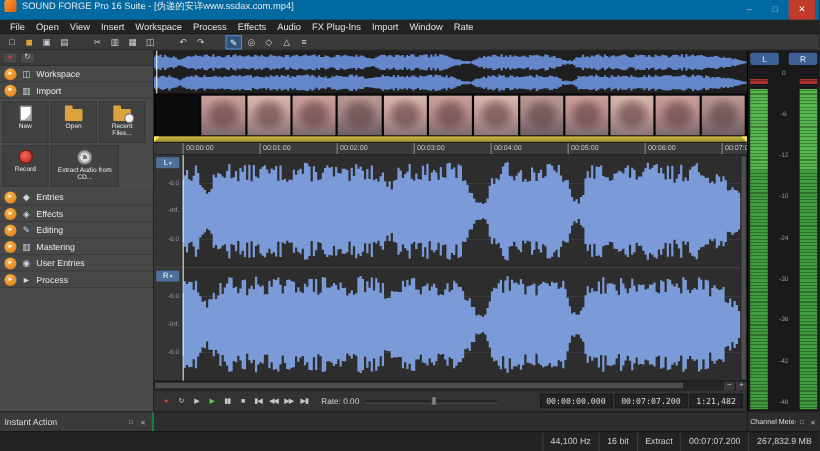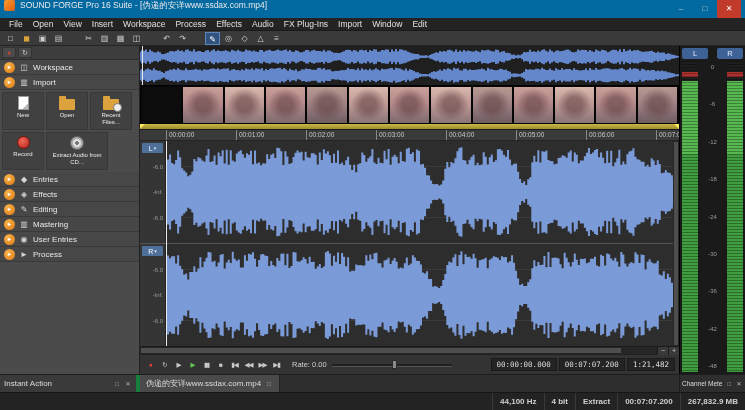--- a/index.html
+++ b/index.html
@@ -107,32 +107,32 @@
   .mbody { flex:1; display:flex; min-height:0; gap:1px;}
   .mbar { width:16px; height:100%;
     background:
       repeating-linear-gradient(to bottom, rgba(0,0,0,0.30) 0 1px, rgba(0,0,0,0) 1px 3px),
       linear-gradient(to bottom,#1e1e1e 0 3.5%,#b03030 3.5% 5%,#1e1e1e 5% 6.5%,#57b84f 6.5% 30%,#3f9c3f 30% 100%);}
   .mscale { flex:1; display:flex; flex-direction:column; justify-content:space-between; padding:3px 0; text-align:center;}
   .mscale span { font-size:6px; color:#9a9a9a; line-height:1;}
 
   
   .tabrow { height:18px; flex:none; background:#2e2e2e; display:flex; align-items:stretch; border-top:1px solid #1d1d1d;}
-  .ia { width:140px; flex:none; background:#3a3a3a; display:flex; align-items:center; gap:3px; padding:0 4px; font-size:8px; border-right:4px solid #15803d;}
+  .ia { width:140px; flex:none; background:#3a3a3a; display:flex; align-items:center; gap:3px; padding:0 4px; font-size:8px; border-right:2px solid #15803d;}
   .ia .lbl { flex:1; white-space:nowrap; overflow:hidden;}
   .mini { font-size:6px; color:#bbb; width:8px; text-align:center; flex:none;}
   .doctab { background:#4a4a4a; display:flex; align-items:center; gap:4px; padding:0 6px; font-size:8px; max-width:230px; white-space:nowrap; overflow:hidden; border-right:1px solid #222;}
   .flexfill { flex:1; }
   .cmtab { width:66px; flex:none; display:flex; align-items:center; gap:2px; padding:0 2px; font-size:6.5px; background:#2e2e2e; border-left:1px solid #1d1d1d;}
   .cmtab .lbl { flex:1; white-space:nowrap; overflow:hidden;}
 
   
   .statusbar { height:18px; flex:none; background:#232323; display:flex; align-items:stretch; border-top:1px solid #161616;}
   .sfill { flex:1; }
-  .sitems { display:flex;font-weight:bold; }
+  .sitems { display:flex; }
   .sitem { border-left:1px solid #3a3a3a; padding:0 7px; font-size:8px; color:#cfcfcf; line-height:17px; white-space:nowrap;}
 </style>
 </head>
 <body>
 
 <div class="app">
 
   <div class="titlebar">
     <span class="logo"></span>
     <span class="title">SOUND FORGE Pro 16 Suite - [伪递的安详www.ssdax.com.mp4]</span>
@@ -149,21 +149,21 @@
       <span class="menu-item">Open</span>
       <span class="menu-item">View</span>
       <span class="menu-item">Insert</span>
       <span class="menu-item">Workspace</span>
       <span class="menu-item">Process</span>
       <span class="menu-item">Effects</span>
       <span class="menu-item">Audio</span>
       <span class="menu-item">FX Plug-Ins</span>
       <span class="menu-item">Import</span>
       <span class="menu-item">Window</span>
-      <span class="menu-item">Edit</span>
+      <span class="menu-item">Rate</span>
     </div>
 
   <div class="toolbar">
 
   <span class="tbtn" style="color: rgb(230, 230, 230);">□</span>
       <span class="tbtn" style="color: rgb(217, 163, 60);">◼</span>
       <span class="tbtn" style="color: rgb(207, 207, 207);">▣</span>
       <span class="tbtn" style="color: rgb(207, 207, 207);">▤</span>
       <span class="tbtn gap" style="color: rgb(207, 207, 207);">✂</span>
       <span class="tbtn" style="color: rgb(207, 207, 207);">▥</span>
@@ -391,37 +391,33 @@
       </div>
     </div>
   </div>
 
   <div class="tabrow">
     <div class="ia">
       <span class="lbl">Instant Action</span>
       <span class="mini">□</span>
       <span class="mini">✕</span>
     </div>
-    <div class="doctab">
-      <span>伪递的安详www.ssdax.com.mp4</span>
-      <span class="mini">□</span>
-    </div>
     <div class="flexfill"></div>
     <div class="cmtab">
       <span class="lbl">Channel Meters</span>
       <span class="mini">□</span>
       <span class="mini">✕</span>
     </div>
   </div>
 
   <div class="statusbar">
     <div class="sfill"></div>
     <div class="sitems">
 
     <span class="sitem">44,100 Hz</span>
-        <span class="sitem">4 bit</span>
+        <span class="sitem">16 bit</span>
         <span class="sitem">Extract</span>
         <span class="sitem">00:07:07.200</span>
         <span class="sitem">267,832.9 MB</span>
       </div>
   </div>
 
 </div>
 
 </body></html>

